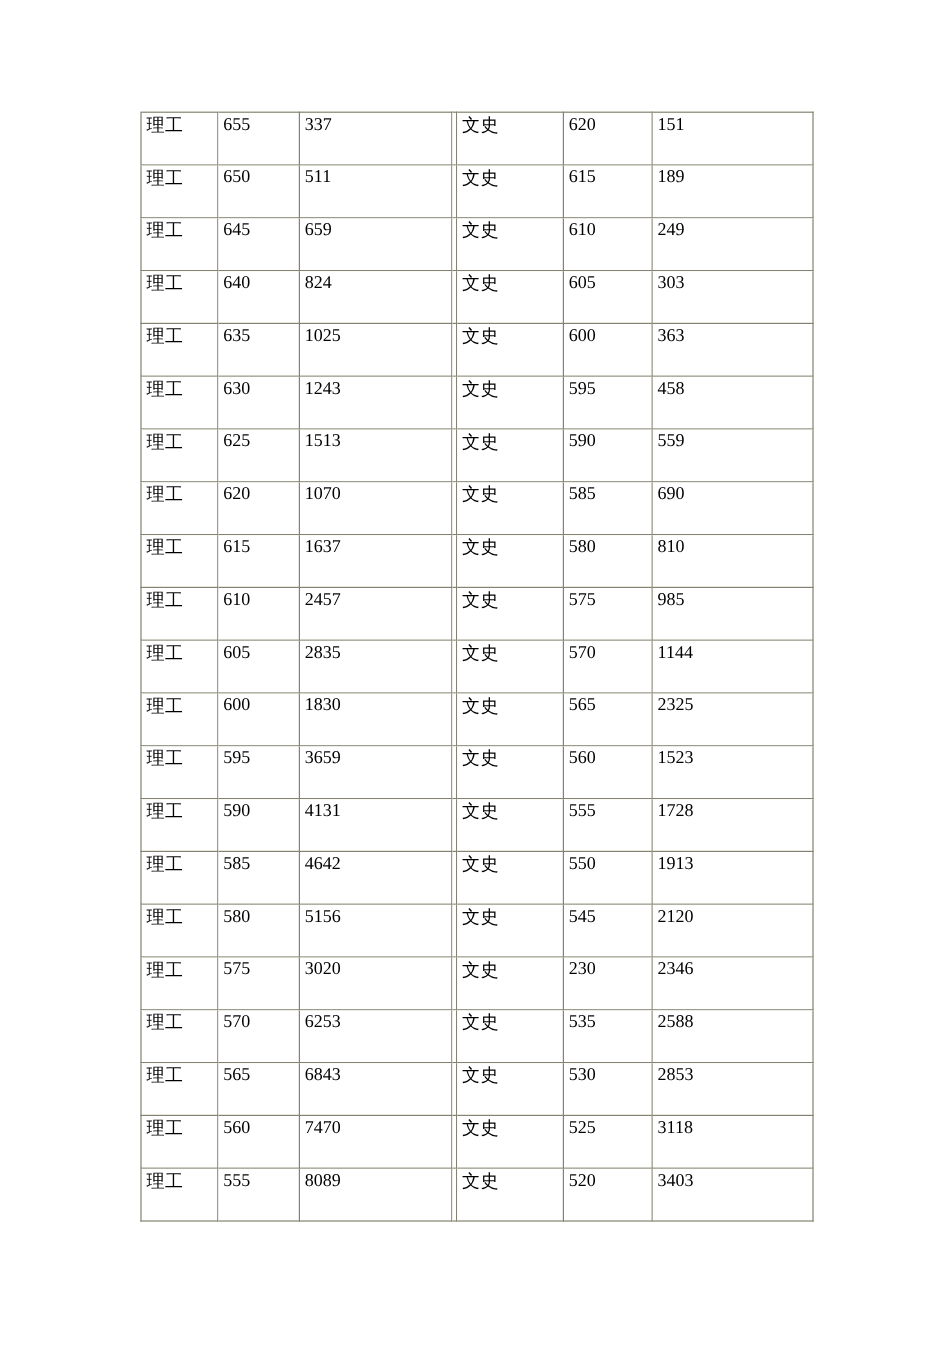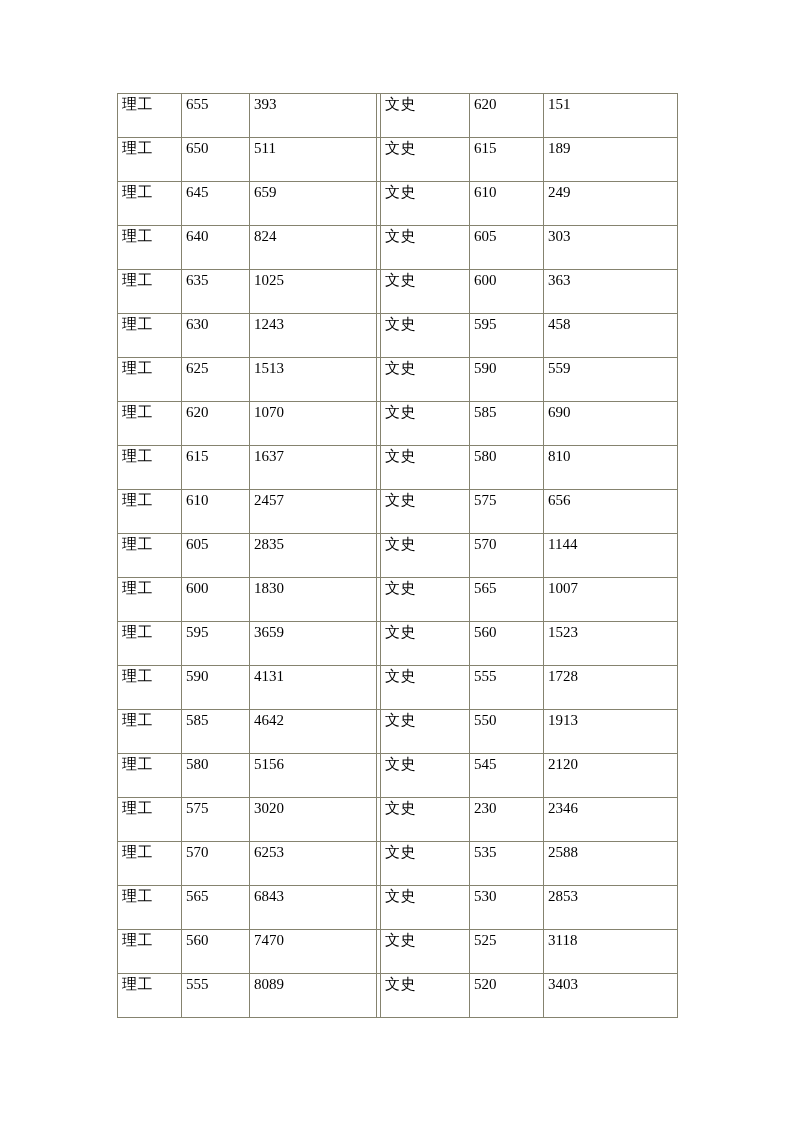--- a/index.html
+++ b/index.html
@@ -100,21 +100,21 @@
         <col class="c-gutter">
         <col class="c-subject-b">
         <col class="c-score-b">
         <col class="c-count-b">
       </colgroup>
       <tbody id="score-table-body">
 
       <tr>
             <td class="cell-subject">理工</td>
             <td class="cell-number">655</td>
-            <td class="cell-number">393</td>
+            <td class="cell-number">337</td>
             <td class="gutter-cell"></td>
             <td class="cell-subject">文史</td>
             <td class="cell-number">620</td>
             <td class="cell-number">151</td>
           </tr>
           <tr>
             <td class="cell-subject">理工</td>
             <td class="cell-number">650</td>
             <td class="cell-number">511</td>
             <td class="gutter-cell"></td>
@@ -185,39 +185,39 @@
             <td class="cell-number">580</td>
             <td class="cell-number">810</td>
           </tr>
           <tr>
             <td class="cell-subject">理工</td>
             <td class="cell-number">610</td>
             <td class="cell-number">2457</td>
             <td class="gutter-cell"></td>
             <td class="cell-subject">文史</td>
             <td class="cell-number">575</td>
-            <td class="cell-number">656</td>
+            <td class="cell-number">985</td>
           </tr>
           <tr>
             <td class="cell-subject">理工</td>
             <td class="cell-number">605</td>
             <td class="cell-number">2835</td>
             <td class="gutter-cell"></td>
             <td class="cell-subject">文史</td>
             <td class="cell-number">570</td>
             <td class="cell-number">1144</td>
           </tr>
           <tr>
             <td class="cell-subject">理工</td>
             <td class="cell-number">600</td>
             <td class="cell-number">1830</td>
             <td class="gutter-cell"></td>
             <td class="cell-subject">文史</td>
             <td class="cell-number">565</td>
-            <td class="cell-number">1007</td>
+            <td class="cell-number">2325</td>
           </tr>
           <tr>
             <td class="cell-subject">理工</td>
             <td class="cell-number">595</td>
             <td class="cell-number">3659</td>
             <td class="gutter-cell"></td>
             <td class="cell-subject">文史</td>
             <td class="cell-number">560</td>
             <td class="cell-number">1523</td>
           </tr>

